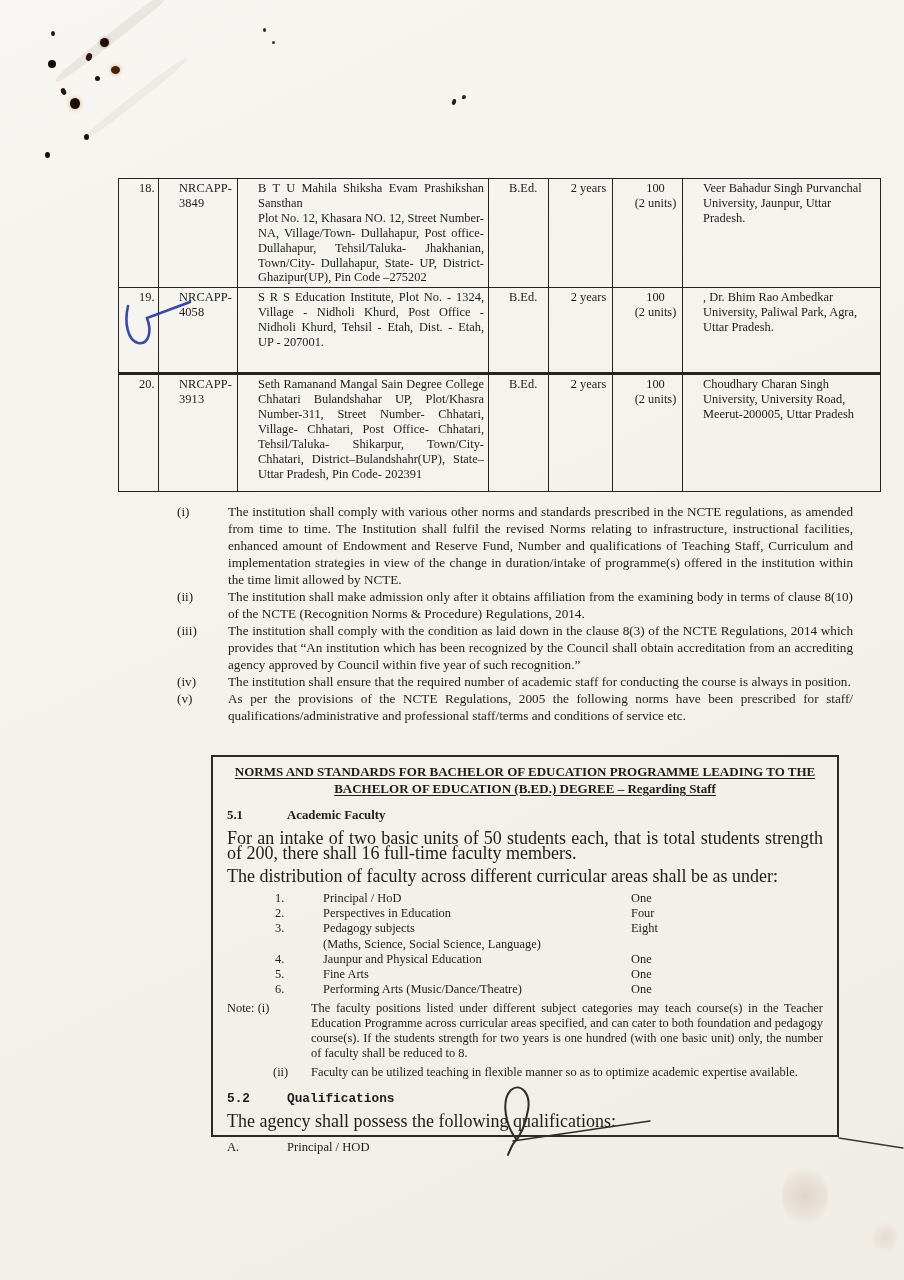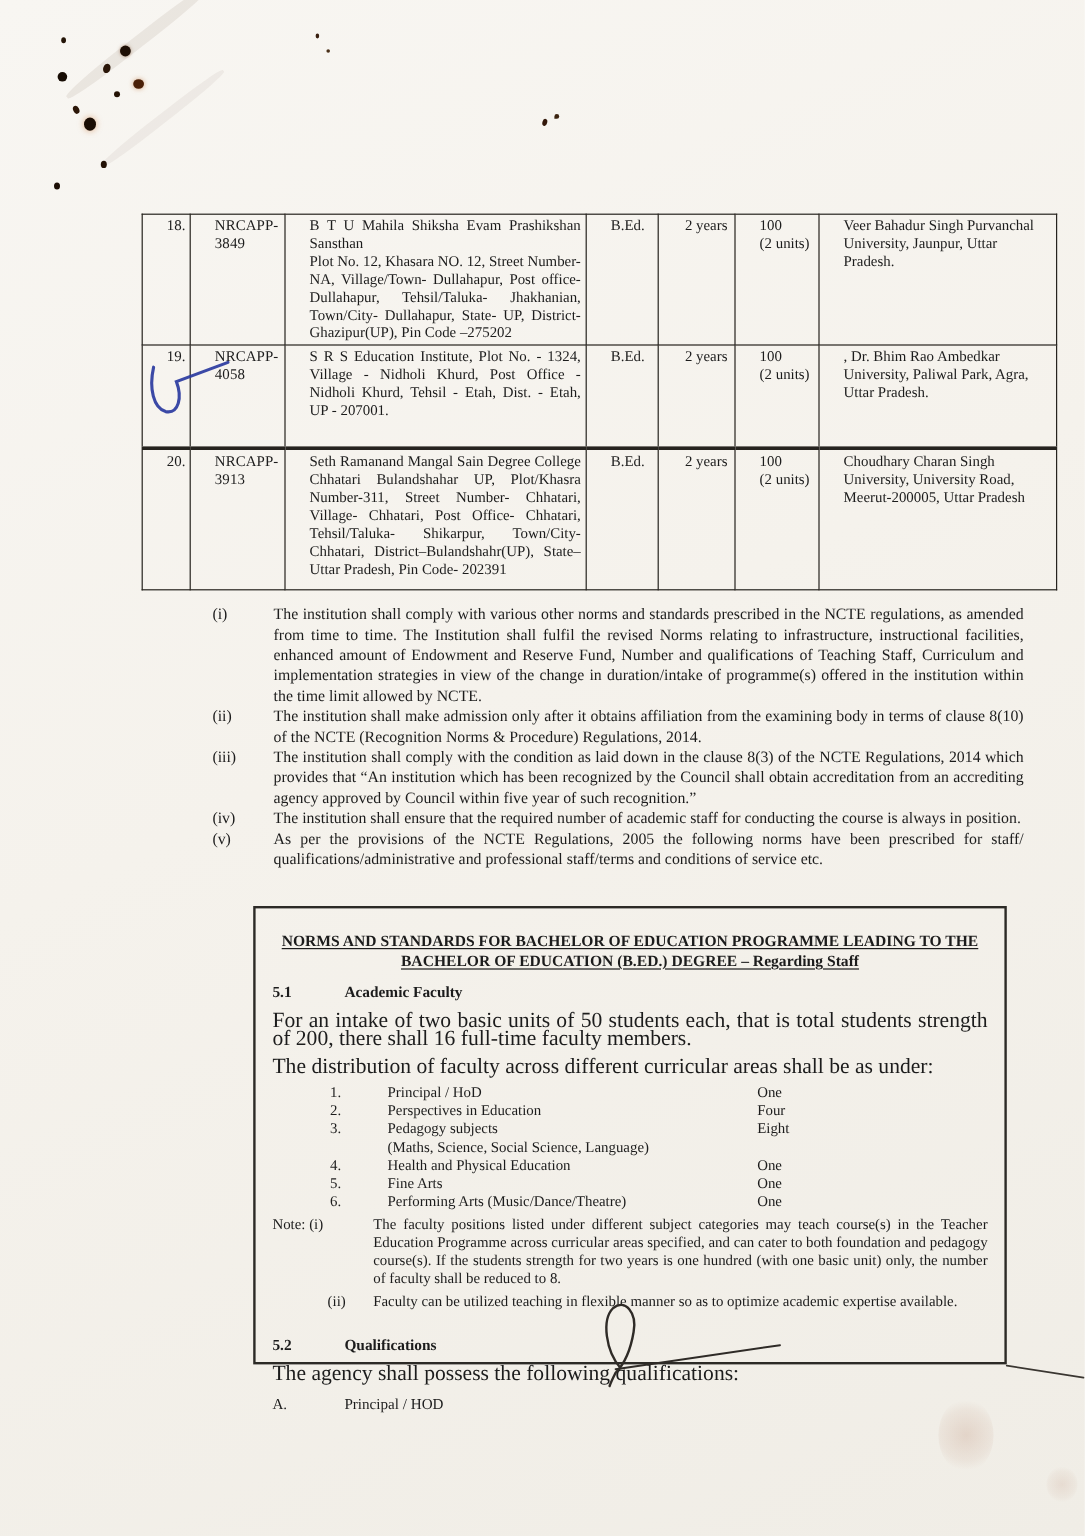--- a/index.html
+++ b/index.html
@@ -21,47 +21,47 @@
   table.rec{position:absolute;left:118px;top:178px;width:762px;
     border-collapse:collapse;table-layout:fixed;}
   table.rec td{border:1.6px solid #26231f;vertical-align:top;
     font-size:12.4px;line-height:14.9px;padding:2px 4px 2px 20px;}
   table.rec tr.sep td{border-top:3px solid #26231f;}
   td.c-sno{text-align:left;padding-left:7px;}
   td.c-app{letter-spacing:.1px;}
   td.c-inst{text-align:justify;font-size:12.3px;padding:2px 6px;}
   td.c-course{text-align:left;padding-left:6px;}
   td.c-dur{text-align:center;}
-  td.c-int{text-align:left;}
+  td.c-int{text-align:center;}
   td.c-univ{font-size:13px;line-height:16.2px;padding:2px 7px;}
   .pre{white-space:pre-line;}
 
   
   .clauses{position:absolute;left:175px;top:503px;width:678px;}
   .clause{display:grid;grid-template-columns:53px 1fr;font-size:13.2px;line-height:17px;}
   .clause .lab{padding-left:2px;}
   .clause .txt{text-align:justify;}
 
   
   .norms{position:absolute;left:211px;top:755px;width:628px;height:382px;
     border:2px solid #2c2a26;padding:6px 14px 0 14px;box-sizing:border-box;}
-  .norms-head{margin-top:12px;text-align:center;font-weight:bold;font-size:13px;line-height:17px;
+  .norms-head{margin-top:0;text-align:center;font-weight:bold;font-size:13px;line-height:17px;
     text-decoration:underline;text-underline-offset:2px;}
   .secrow{display:grid;grid-template-columns:60px 1fr;font-weight:bold;font-size:12.8px;}
   .s51{margin-top:11px;}
   .para{font-size:18px;line-height:15.2px;text-align:justify;}
   .p1{margin-top:8px;}
   .p2{margin-top:8px;}
   .faculty{margin:6px 0 0 48px;}
   .frow{display:grid;grid-template-columns:48px 308px 1fr;font-size:12.4px;line-height:15.3px;}
   .note{margin-top:3px;display:grid;grid-template-columns:84px 1fr;font-size:12.4px;line-height:15.2px;}
   .note .nlab{padding-left:0px;}
   .note.n2 .nlab{padding-left:46px;}
   .note .ntxt{text-align:justify;}
-  .s52{margin-top:22px;}
+  .s52{margin-top:11px;font-family:Liberation Mono, monospace;}
   .quals{margin-top:8px;}
   .itemA{margin-top:11px;display:grid;grid-template-columns:60px 1fr;font-size:12.6px;}
 
   svg.overlay{position:absolute;left:0;top:0;pointer-events:none;}
 </style>
 </head>
 <body>
 
 <div class="page">
 
@@ -184,21 +184,21 @@
         <span>Pedagogy subjects</span>
         <span>Eight</span>
       </div>
       <div class="frow">
         <span></span>
         <span>(Maths, Science, Social Science, Language)</span>
         <span></span>
       </div>
       <div class="frow">
         <span>4.</span>
-        <span>Health and Physical Education</span>
+        <span>Jaunpur and Physical Education</span>
         <span>One</span>
       </div>
       <div class="frow">
         <span>5.</span>
         <span>Fine Arts</span>
         <span>One</span>
       </div>
       <div class="frow">
         <span>6.</span>
         <span>Performing Arts (Music/Dance/Theatre)</span>

